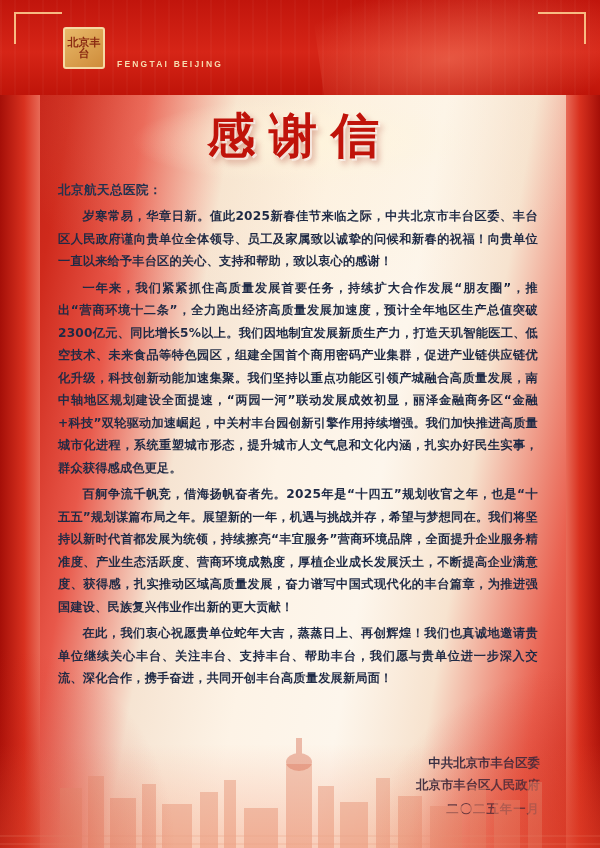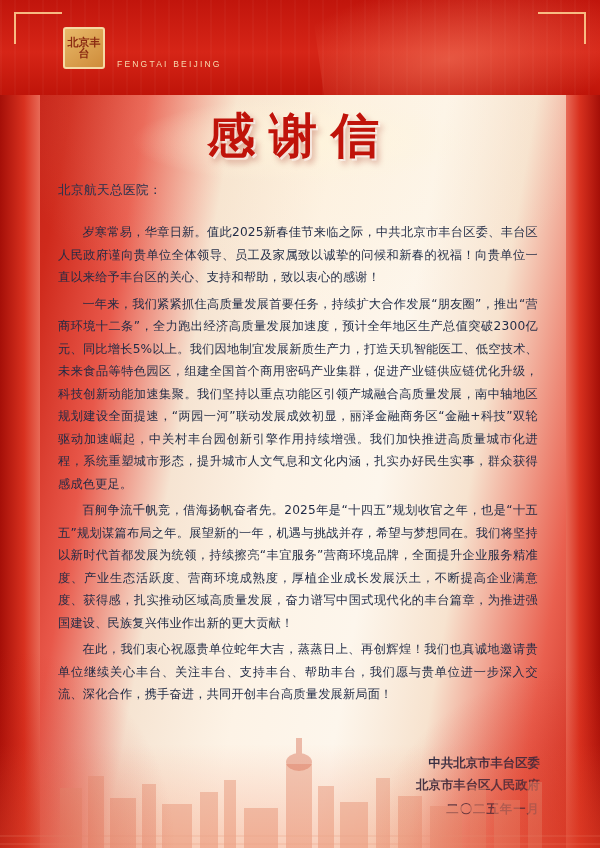--- a/index.html
+++ b/index.html
@@ -58,21 +58,21 @@
     color:#8b2b12;font-size:11px;line-height:11px;font-weight:bold;
     text-align:center;letter-spacing:0;padding:2px;box-sizing:border-box;
     font-family:"DejaVu Serif","Liberation Serif",serif;
   }
   .logo-text{display:flex;flex-direction:column;justify-content:center;}
   .logo-cn{
     color:#ffffff;font-size:22px;font-weight:bold;letter-spacing:6px;
     font-family:"DejaVu Sans","Liberation Sans",sans-serif;line-height:24px;
   }
   .logo-en{
-    color:#f7dcb0;font-size:8.5px;letter-spacing:2.2px;margin-top:1px;
+    color:#f7dcb0;font-size:8.5px;letter-spacing:2.2px;margin-top:1px;font-weight:bold;
   }
   
   .title{
     position:absolute;left:0;top:104px;width:600px;text-align:center;
     font-family:"DejaVu Serif","Liberation Serif",serif;
     font-size:48px;font-weight:bold;letter-spacing:14px;
     color:#c0130a;
     text-shadow:2px 2px 0 rgba(255,255,255,.6), 4px 5px 6px rgba(150,20,10,.35);
   }
   .title-glow{
@@ -80,25 +80,25 @@
     background:radial-gradient(ellipse at center, rgba(255,245,220,.75), rgba(255,240,210,0) 70%);
     pointer-events:none;
   }
   
   .letter{
     position:absolute;left:58px;top:182px;width:480px;
     font-family:"DejaVu Sans","Liberation Sans",sans-serif;
     color:#2d2016;
   }
   .salutation{
-    font-size:12.5px;font-weight:normal;color:#23324f;margin-bottom:22px;letter-spacing:.5px;
+    font-size:12.5px;font-weight:bold;color:#23324f;margin-bottom:6px;letter-spacing:.5px;
   }
   .para{
     font-size:12.2px;line-height:22.5px;text-align:justify;
-    text-indent:2em;margin:0 0 4px 0;color:#1f2a45;letter-spacing:.2px;
+    text-indent:2em;margin:0 0 4px 0;color:#1f2a45;letter-spacing:.2px;font-weight:bold;
   }
   .sign{
     position:absolute;right:60px;top:752px;text-align:right;
     font-size:12.4px;line-height:22px;color:#1f2a45;font-weight:bold;
     font-family:"DejaVu Sans","Liberation Sans",sans-serif;
   }
   .sign .date{letter-spacing:1px;margin-top:2px;}
   
   .skyline{
     position:absolute;left:0;bottom:0;width:600px;height:130px;overflow:hidden;

